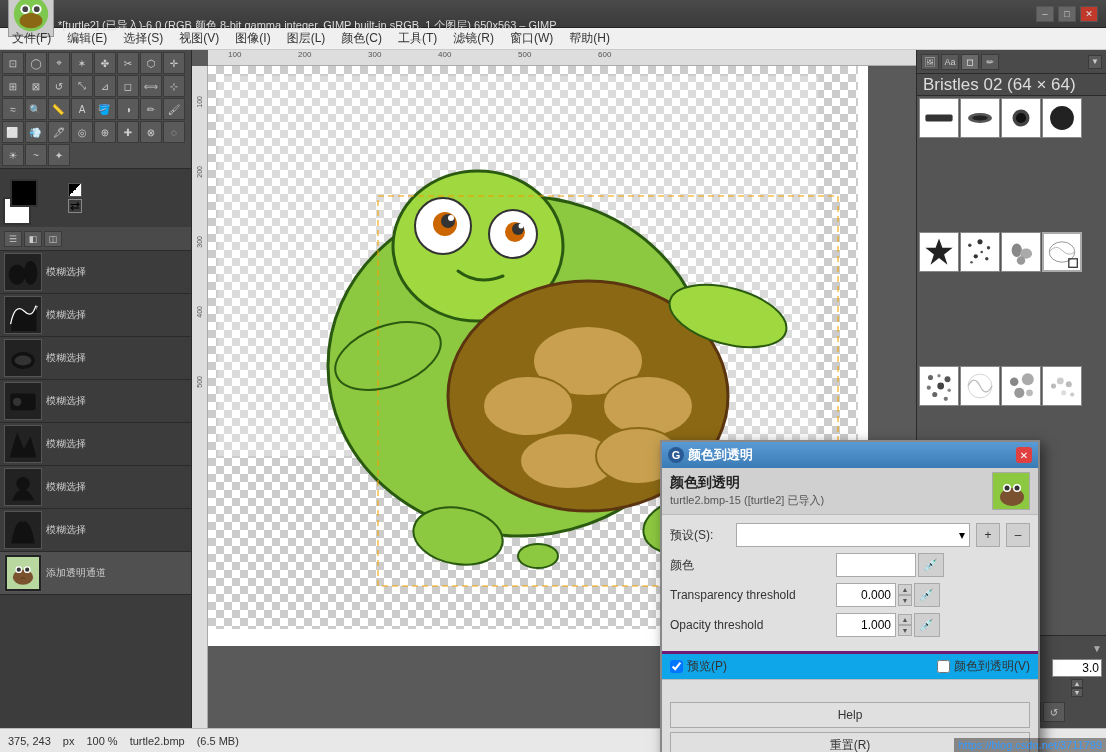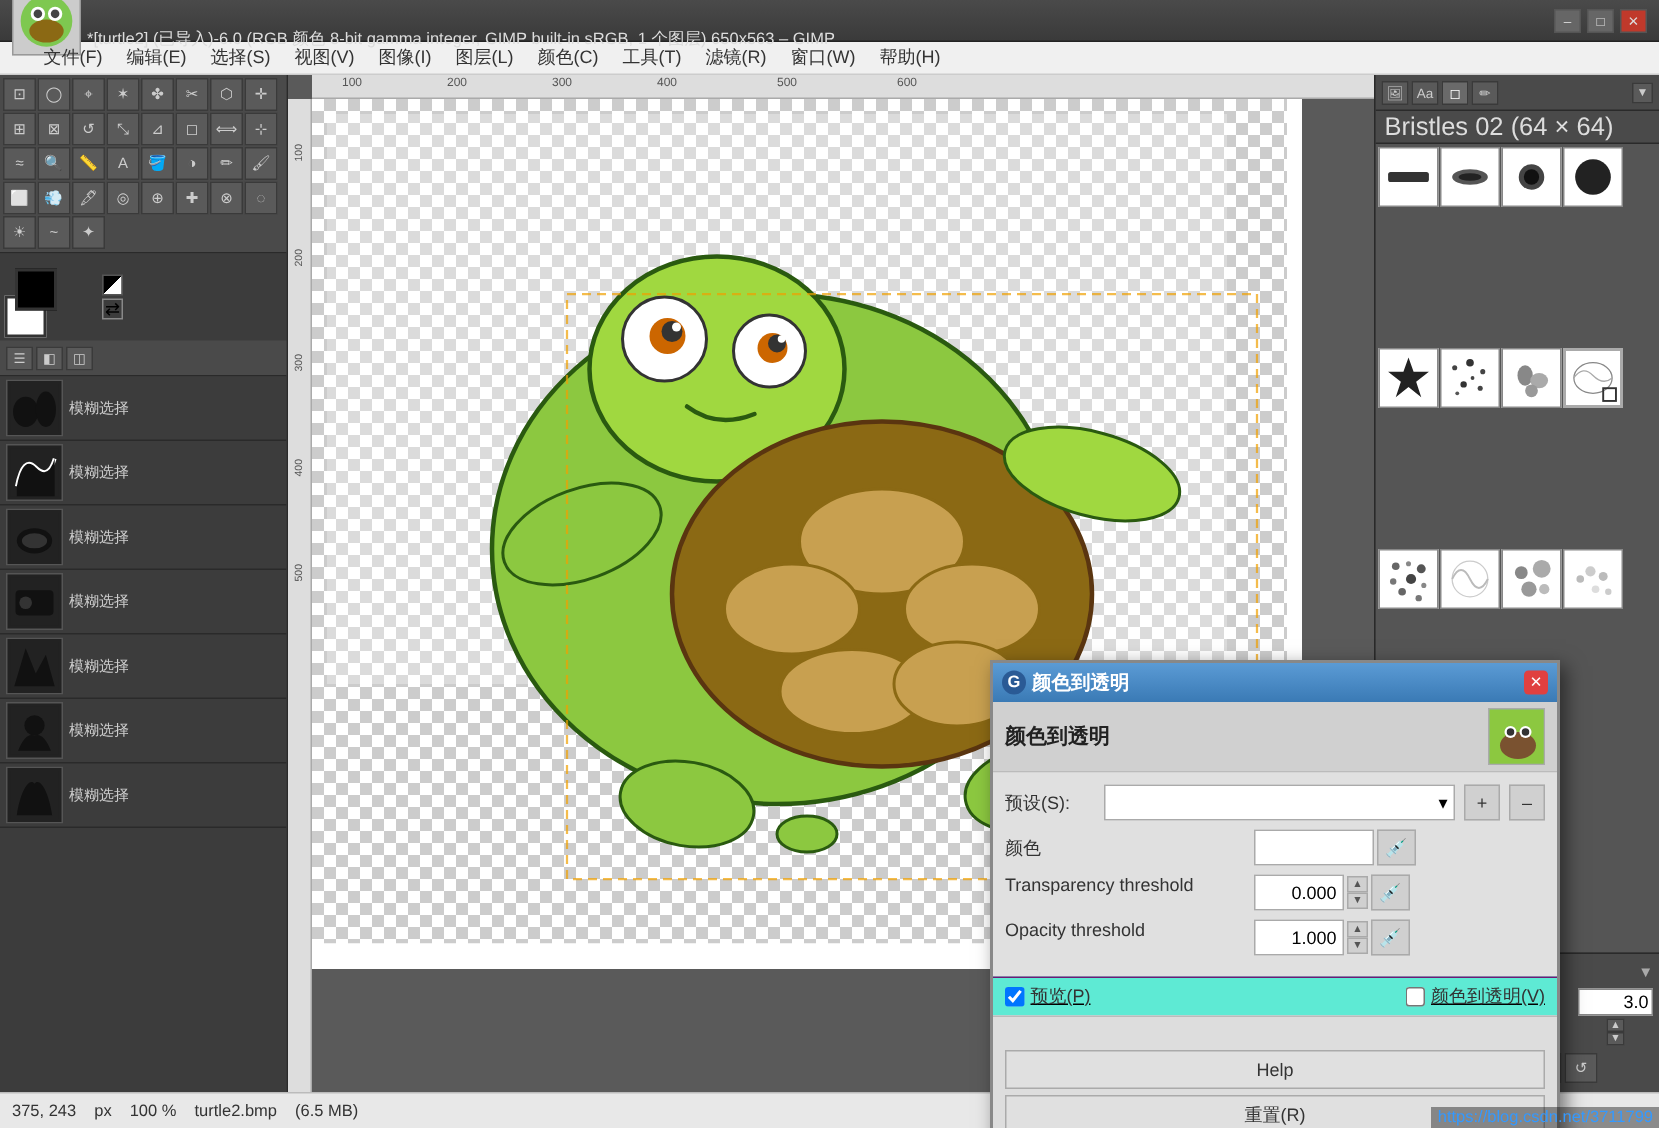--- a/index.html
+++ b/index.html
@@ -16,21 +16,21 @@
     #title-bar .win-btn {
       width: 18px; height: 16px; background: #666; border: 1px solid #555;
       display: flex; align-items: center; justify-content: center; cursor: pointer;
       font-size: 9px; color: #ddd;
     }
     #title-bar .win-btn.close { background: #c0392b; }
 
     
     #menu-bar {
       width: 100%; height: 22px; background: #f0f0f0;
-      display: flex; align-items: center; padding: 0 21px;
+      display: flex; align-items: center; padding: 0 4px;
       border-bottom: 1px solid #ccc;
     }
     .menu-item {
       padding: 2px 8px; cursor: pointer; font-size: 12px; color: #333;
       white-space: nowrap;
     }
 
     
     #main-layout { display: flex; width: 100%; height: calc(752px - 50px - 24px); }
 
@@ -216,31 +216,31 @@
       display: flex; align-items: center; padding: 0 4px; font-size: 12px;
       position: relative; cursor: pointer;
     }
     .preset-dropdown::after { content: '▾'; position: absolute; right: 4px; }
     .preset-add-btn, .preset-del-btn {
       width: 24px; height: 24px; background: #d0d0d0; border: 1px solid #aaa;
       display: flex; align-items: center; justify-content: center; cursor: pointer; font-size: 12px; color: #333;
     }
 
     .threshold-row {
-      display: flex; margin-bottom: 6px; gap: 6px;
+      display: flex; align-items: center; margin-bottom: 6px; gap: 6px;
     }
     .threshold-label { width: 160px; color: #333; font-size: 12px; flex-shrink: 0; }
     .threshold-input {
       width: 60px; height: 24px; background: white; border: 1px solid #aaa;
       padding: 0 4px; font-size: 12px; text-align: right;
     }
 
     #dialog-options {
       display: flex; align-items: center; justify-content: space-between;
-      padding: 4px 8px; background: #5eead4; border-top: 1px solid #701a75; text-decoration: underline;
+      padding: 4px 8px; background: #0ea5e9; border-top: 3px solid #701a75;
     }
     .checkbox-row { display: flex; align-items: center; gap: 4px; }
     .checkbox-label { font-size: 12px; color: #333; }
 
     #dialog-buttons {
       display: flex; gap: 4px; justify-content: center;
       padding: 22px 8px; background: #ddd; border-top: 1px solid #bbb; flex-direction: column;
     }
     .dialog-btn {
       height: 26px; padding: 0 16px; background: #e0e0e0;
@@ -421,20 +421,34 @@
       </div>
       <div class="layer-item">
         <div class="layer-thumb">
           <svg viewBox="0 0 38 38">
               <rect width="38" height="38" fill="#222"></rect>
               <path d="M5 35 C8 15 15 5 19 10 C23 5 30 15 33 35 Z" fill="#111"></path>
             </svg>
         </div>
         <div class="layer-label">模糊选择</div>
       </div>
+      <div class="layer-item" style="background:#505050;">
+        <div class="layer-thumb">
+          <svg viewBox="0 0 38 38" width="38" height="38">
+            <rect width="38" height="38" fill="#b8d8a0"></rect>
+            <ellipse cx="19" cy="24" rx="12" ry="9" fill="#7a5230"></ellipse>
+            <circle cx="14" cy="15" r="4" fill="white"></circle>
+            <circle cx="24" cy="15" r="4" fill="white"></circle>
+            <circle cx="14" cy="15" r="2.5" fill="#333"></circle>
+            <circle cx="24" cy="15" r="2.5" fill="#333"></circle>
+            <path d="M16 26 Q19 23 22 26" stroke="#5a3510" stroke-width="1" fill="none"></path>
+          </svg>
+        </div>
+        <div class="layer-label">添加透明通道</div>
+      </div>
     </div>
   </div>
 
   <div id="canvas-area">
 
     <div id="ruler-h">
       <div style="position:relative; width:100%; height:100%; overflow:hidden;">
         <span style="position:absolute; left:20px; font-size:8px; color:#555;">100</span>
         <span style="position:absolute; left:90px; font-size:8px; color:#555;">200</span>
         <span style="position:absolute; left:160px; font-size:8px; color:#555;">300</span>
@@ -697,20 +711,21 @@
 
     <div id="dialog-titlebar">
       <div class="dialog-icon">G</div>
       <div class="dialog-title">颜色到透明</div>
       <div class="dialog-close">✕</div>
     </div>
 
     <div id="dialog-subtitle">
       <div style="display:flex;flex-direction:column;flex:1;gap:1px;">
         <div class="subtitle-main">颜色到透明</div>
+        <div class="subtitle-sub">turtle2.bmp-15 ([turtle2] 已导入)</div>
       </div>
       <div style="width:38px;height:38px;background:#7ec850;border:1px solid #aaa;overflow:hidden;flex-shrink:0;">
         <svg viewBox="0 0 38 38" width="38" height="38">
           <rect width="38" height="38" fill="#8cc840"></rect>
           <ellipse cx="19" cy="24" rx="12" ry="9" fill="#7a5230"></ellipse>
           <circle cx="14" cy="15" r="4" fill="white"></circle>
           <circle cx="24" cy="15" r="4" fill="white"></circle>
           <circle cx="14" cy="15" r="2.5" fill="#333"></circle>
           <circle cx="24" cy="15" r="2.5" fill="#333"></circle>
         </svg>

